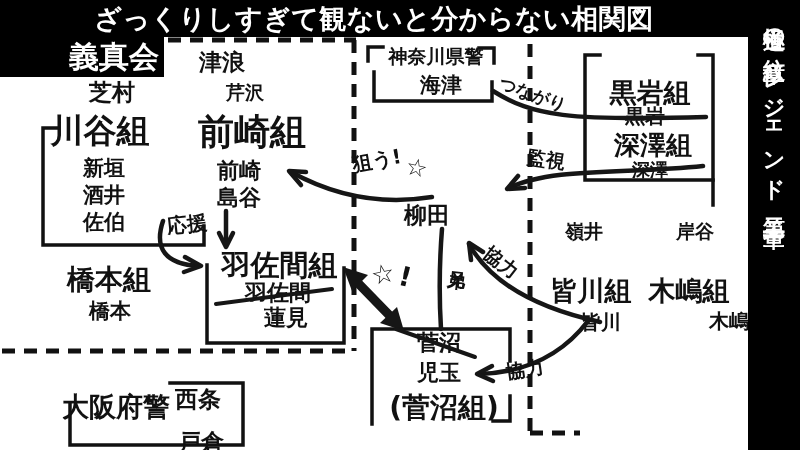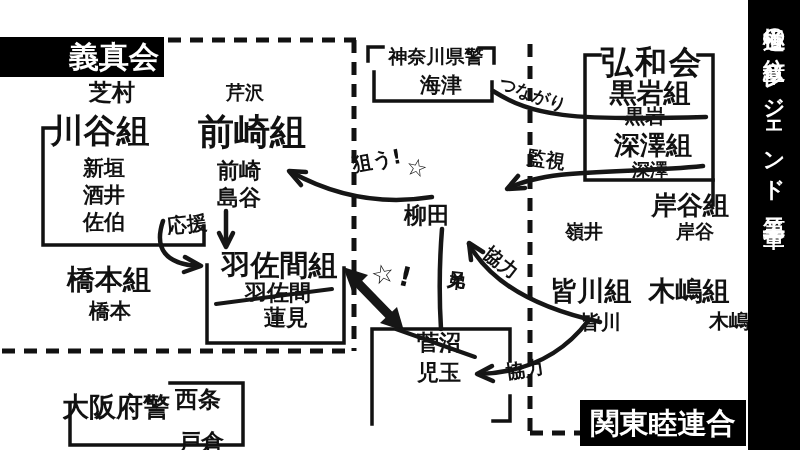--- a/index.html
+++ b/index.html
@@ -15,32 +15,33 @@
   .thick{stroke:#161616;stroke-width:9;fill:none;stroke-linecap:round;}
   .fillhead{fill:#161616;stroke:none;}
   .strike{stroke:#161616;stroke-width:4;fill:none;stroke-linecap:round;}
   .vtext{writing-mode:vertical-rl;}
 </style>
 </head>
 <body>
 
 <div id="stage">
 
+  <div class="panel" style="left:0;top:0;width:748px;height:37px;">
+    <div style="font-size:27px;font-weight:bold;text-align:center;line-height:37px;letter-spacing:.5px;">ざっくりしすぎて観ないと分からない相関図</div>
+  </div>
 
   <div class="panel" style="left:748px;top:0;width:52px;height:450px;display:flex;justify-content:center;">
     <span class="vtext" style="font-size:22px;font-weight:bold;padding-top:10px;letter-spacing:2px;">極道の紋章 レジェンド 第二十二章</span>
   </div>
 
   <div class="panel" style="left:0;top:37px;width:164px;height:40px;">
     <div style="font-size:30px;font-weight:bold;text-align:right;line-height:40px;padding-right:5px;">義真会</div>
   </div>
-  <div class="panel" style="left:580px;top:400px;width:166px;height:46px;">
-    <div style="font-size:29px;font-weight:bold;text-align:center;line-height:46px;">関東睦連合</div>
-  </div>
 
+  <div class="n" style="left:190px;top:50px;width:64px;font-size:23px;">津浪</div>
   <div class="n" style="left:80px;top:80px;width:64px;font-size:23px;">芝村</div>
   <div class="n" style="left:218px;top:83px;width:54px;font-size:19px;">芹沢</div>
 
   <div class="n" style="left:44px;top:114px;width:112px;font-size:33px;">川谷組</div>
   <div class="n" style="left:75px;top:157px;width:58px;font-size:21px;">新垣</div>
   <div class="n" style="left:75px;top:184px;width:58px;font-size:21px;">酒井</div>
   <div class="n" style="left:75px;top:211px;width:58px;font-size:21px;">佐伯</div>
 
   <div class="n" style="left:178px;top:113px;width:148px;font-size:36px;">前崎組</div>
   <div class="n" style="left:210px;top:159px;width:58px;font-size:22px;">前崎</div>
@@ -56,29 +57,28 @@
   <div class="n" style="left:56px;top:377px;width:120px;font-size:27px;margin-top:16px;">大阪府警</div>
   <div class="n" style="left:172px;top:387px;width:52px;font-size:23px;">西条</div>
   <div class="n" style="left:175px;top:418px;width:52px;font-size:23px;margin-top:12px;">戸倉</div>
 
   <div class="n" style="left:377px;top:47px;width:118px;font-size:19px;">神奈川県警</div>
   <div class="n" style="left:416px;top:74px;width:50px;font-size:21px;">海津</div>
 
   <div class="n" style="left:400px;top:203px;width:54px;font-size:23px;">柳田</div>
   <div class="n" style="left:411px;top:331px;width:56px;font-size:22px;">菅沼</div>
   <div class="n" style="left:411px;top:361px;width:56px;font-size:22px;">児玉</div>
+  <div class="n" style="left:374px;top:393px;width:140px;font-size:28px;">(菅沼組)</div>
 
-  <div class="n" style="left:591px;top:46px;width:122px;font-size:32px;letter-spacing:2px;">弘和会</div>
   <div class="n" style="left:595px;top:79px;width:110px;font-size:27px;">黒岩組</div>
   <div class="n" style="left:617px;top:106px;width:56px;font-size:20px;">黒岩</div>
   <div class="n" style="left:607px;top:132px;width:92px;font-size:26px;">深澤組</div>
   <div class="n" style="left:621px;top:161px;width:58px;font-size:18px;">深澤</div>
 
   <div class="n" style="left:562px;top:222px;width:44px;font-size:19px;">嶺井</div>
-  <div class="n" style="left:650px;top:192px;width:80px;font-size:26px;">岸谷組</div>
   <div class="n" style="left:672px;top:222px;width:46px;font-size:19px;">岸谷</div>
   <div class="n" style="left:548px;top:277px;width:86px;font-size:27px;">皆川組</div>
   <div class="n" style="left:579px;top:312px;width:44px;font-size:20px;">皆川</div>
   <div class="n" style="left:647px;top:277px;width:84px;font-size:27px;">木嶋組</div>
   <div class="n" style="left:706px;top:311px;width:46px;font-size:20px;">木嶋</div>
 
   <div class="hand" style="left:498px;top:83px;font-size:17px;transform:rotate(20deg);">つながり</div>
   <div class="hand" style="left:527px;top:147px;font-size:19px;transform:rotate(8deg);">監視</div>
   <div class="hand" style="left:352px;top:147px;font-size:20px;transform:rotate(-10deg);">狙う!</div>
   <div class="hand" style="left:406px;top:154px;font-size:24px;transform:rotate(12deg);">☆</div>

